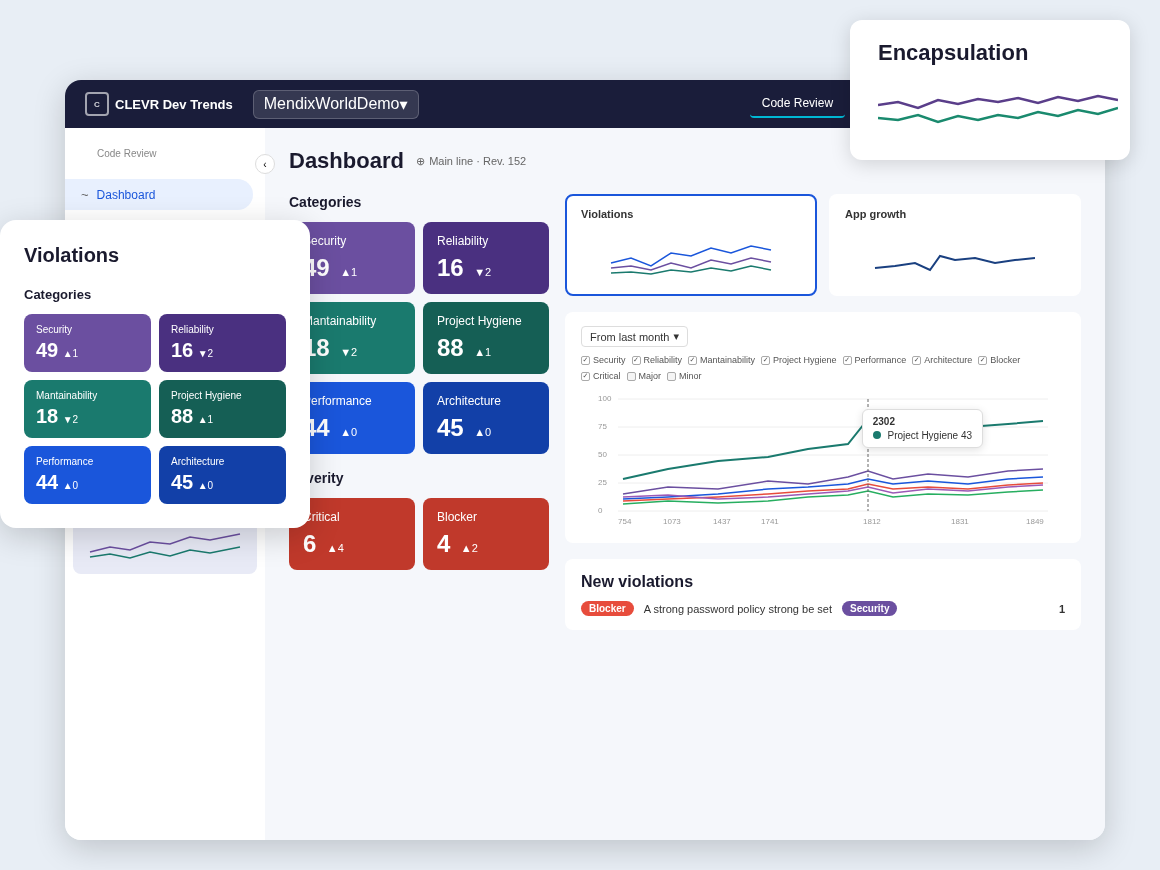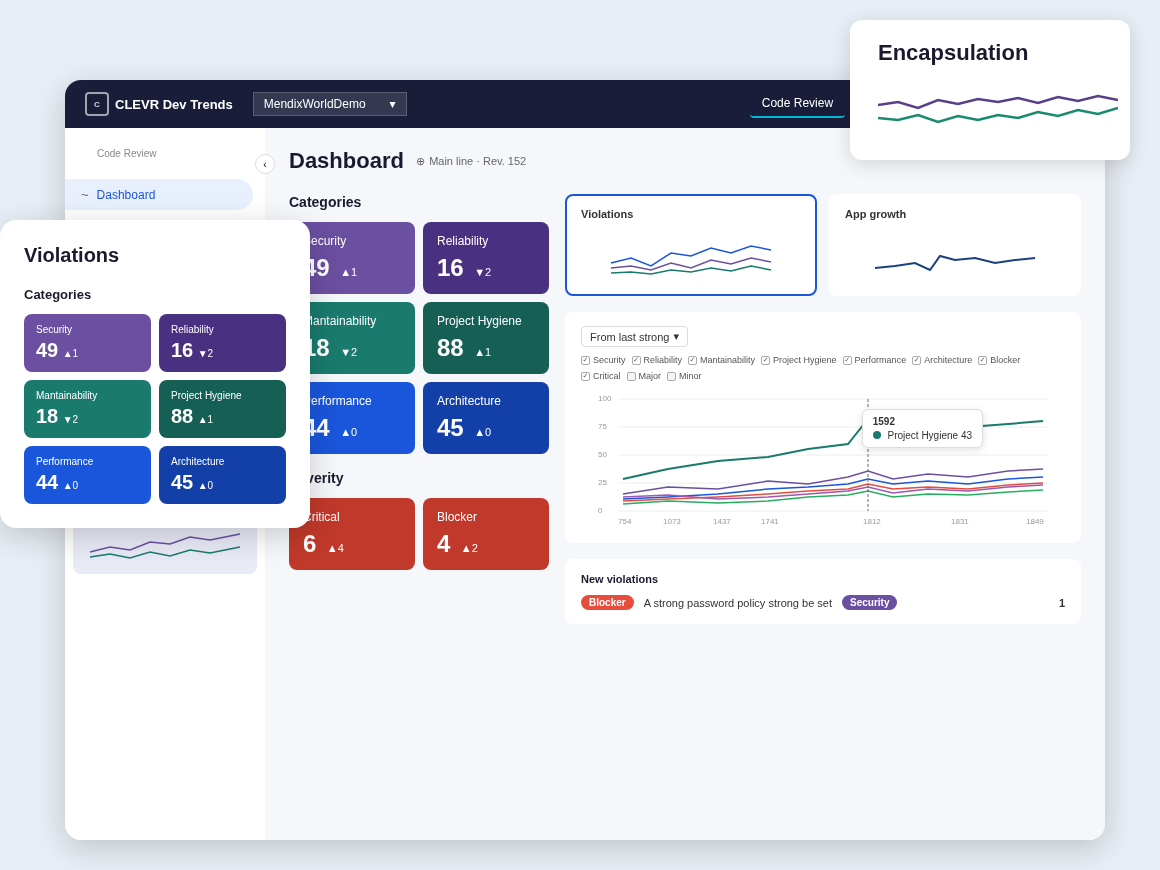--- a/index.html
+++ b/index.html
@@ -73,27 +73,27 @@
       border-radius: 4px;
       display: flex;
       align-items: center;
       justify-content: center;
       font-size: 8px;
       color: rgba(255,255,255,0.8);
     }
     .project-selector {
       background: rgba(255,255,255,0.12);
       border: 1px solid rgba(255,255,255,0.2);
-      border-radius: 0;
+      border-radius: 6px;
       color: white;
-      font-size: 12px;
+      font-size: 16px;
       padding: 4px 10px;
       display: flex;
       align-items: center;
-      gap: 24px;
+      gap: 0;
       cursor: pointer;
     }
     .nav-tabs {
       display: flex;
       gap: 4px;
       margin-left: auto;
     }
     .nav-tab {
       color: rgba(255,255,255,0.7);
       font-size: 12px;
@@ -351,21 +351,21 @@
       margin-right: 4px;
     }
 
     
     .violations-card {
       background: white;
       border-radius: 8px;
       padding: 14px 16px;
     }
     .violations-title {
-      font-size: 11px;
+      font-size: 16px;
       font-weight: 600;
       color: #1a1a2e;
       margin-bottom: 10px;
     }
     .violation-row {
       display: flex;
       align-items: center;
       gap: 10px;
       font-size: 11px;
       color: #333;
@@ -591,21 +591,21 @@
               <div class="mini-chart-label">App growth</div>
               <svg class="mini-chart-svg" viewBox="0 0 160 50">
                 <polyline fill="none" stroke="#1a4080" stroke-width="2" points="0,40 20,38 40,35 55,42 65,28 80,32 100,30 120,35 140,32 160,30"></polyline>
               </svg>
             </div>
           </div>
 
           <div class="trends-card">
             <div class="trends-header">
               <div class="trends-filter">
-                <span>From last strong</span>
+                <span>From last month</span>
                 <span>▾</span>
               </div>
             </div>
             <div class="legend">
               <div class="legend-item">
                 <div class="legend-checkbox">✓</div>
                 <span>Security</span>
               </div>
               <div class="legend-item">
                 <div class="legend-checkbox">✓</div>
@@ -640,21 +640,21 @@
                 <span>Major</span>
               </div>
               <div class="legend-item">
                 <div class="legend-checkbox" style="background:#f5f5f5;"></div>
                 <span>Minor</span>
               </div>
             </div>
             <div class="trend-chart-container">
               
               <div class="trend-tooltip">
-                <div class="tooltip-rev">1592</div>
+                <div class="tooltip-rev">2302</div>
                 <div>
                   <span class="tooltip-dot"></span>
                   <span>Project Hygiene</span>
                   <span> </span>
                   <span>43</span>
                 </div>
               </div>
               <svg width="100%" height="140" viewBox="0 0 450 140">
 
                 <text x="0" y="12" font-size="8" fill="#999">100</text>

